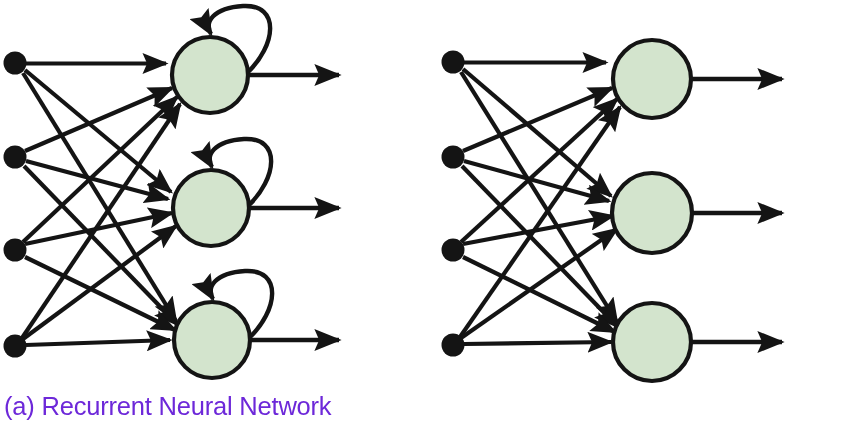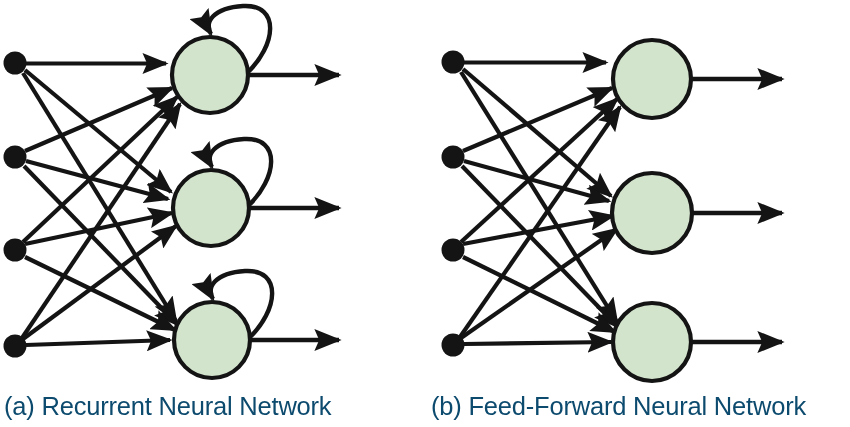--- a/index.html
+++ b/index.html
@@ -20,21 +20,21 @@
   #figure svg {
     position: absolute;
     top: 0;
     left: 0;
     display: block;
   }
   .caption {
     position: absolute;
     bottom: 6px;
     font-size: 25.5px;
-    color: #0c4a6e;
+    color: #6d28d9;
     font-family: "Liberation Sans", sans-serif;
     white-space: nowrap;
     letter-spacing: -0.2px;
     margin-top: 23px;
   }
   #caption-a { left: 4px; }
   #caption-b { left: 431px; }
 </style>
 </head>
 <body>
@@ -135,15 +135,14 @@
         <circle cx="453" cy="62" r="11.5" fill="#141414"></circle>
         <circle cx="453" cy="157" r="11.5" fill="#141414"></circle>
         <circle cx="453" cy="250" r="11.5" fill="#141414"></circle>
         <circle cx="453" cy="345" r="11.5" fill="#141414"></circle>
       </g>
     </g>
   </svg>
 
   <div class="caption" id="caption-a">(a) Recurrent Neural Network</div>
 
-  <div class="caption" id="caption-b">(b) Feed-Forward Neural Network</div>
 
 </div>
 
 </body></html>

